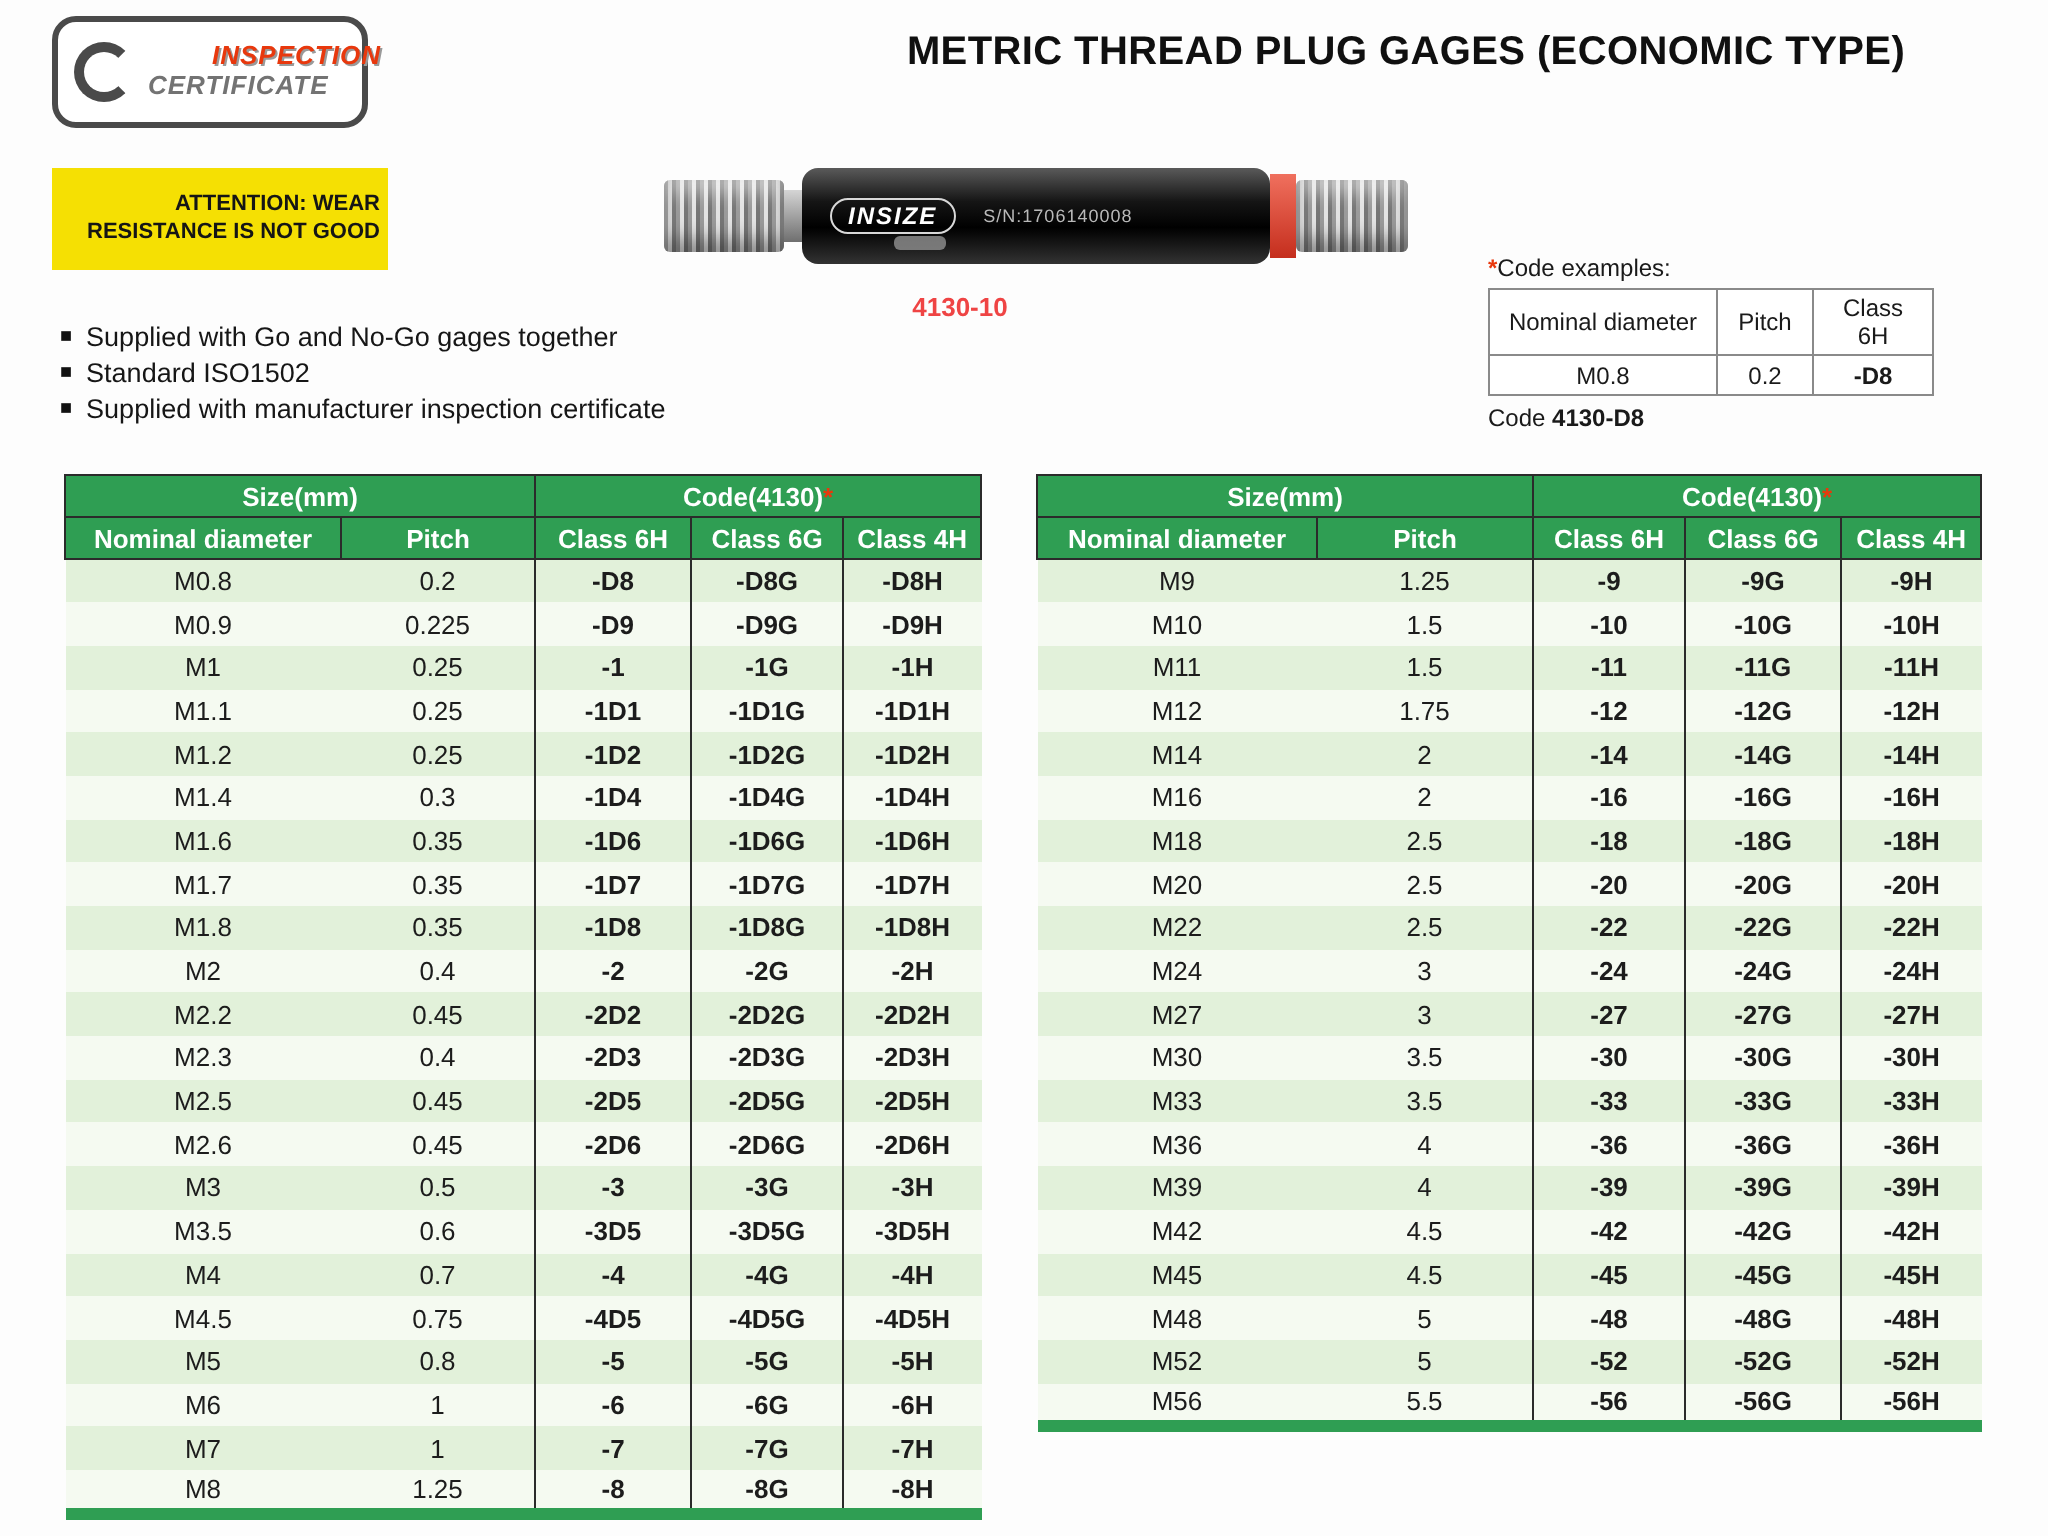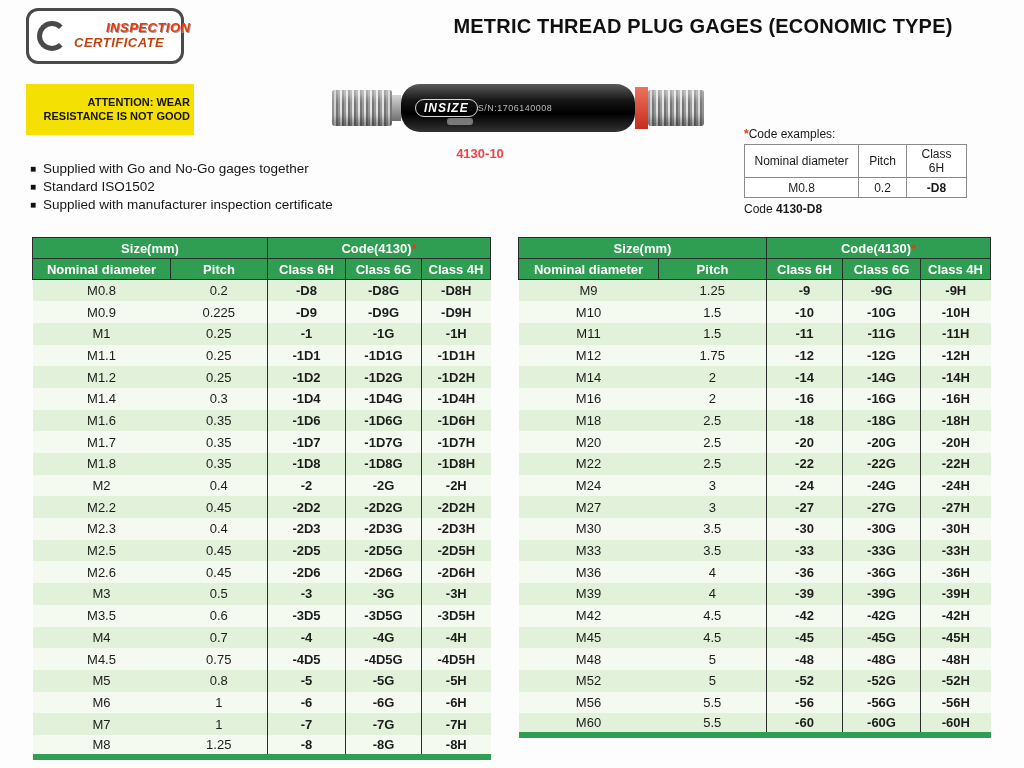--- a/index.html
+++ b/index.html
@@ -10,44 +10,44 @@
 
   
   .cert-logo { position:absolute; left:26px; top:8px; width:158px; height:56px;
     border:3px solid #4a4a4a; border-radius:12px; background:#fff;
     display:flex; align-items:center; gap:7px; padding:4px 8px; }
   .cert-icon { width:30px; height:30px; border:5px solid #4a4a4a; border-radius:50%;
     border-right-color:transparent; flex:0 0 auto; }
   .cert-text { font-style:italic; font-weight:bold; font-size:13px; line-height:1.15;
     letter-spacing:0.5px; }
   .cert-line1 { color:#e8380d; text-shadow:1px 1px 0 #9a9a9a;margin-left:32px; }
-  .cert-line2 { color:#c2410c; }
+  .cert-line2 { color:#737373; }
 
   
   .page-title { position:absolute; left:400px; top:15px; width:606px; text-align:center;
     font-size:20px; font-weight:bold; color:#101010; letter-spacing:0.2px; }
 
   
   .warning { position:absolute; left:26px; top:84px; width:168px; padding:11px 4px;
     background:#f5e003; text-align:right; font-weight:bold; font-size:11px;
     color:#151515; line-height:1.3; }
 
   
   .gauge { position:absolute; left:332px; top:78px; width:372px; height:60px;
     display:flex; align-items:center; }
   .thread { height:36px;
     background:repeating-linear-gradient(90deg,#9a9a9a 0 2px,#e3e3e3 2px 4px,#767676 4px 6px);
     box-shadow:inset 0 -7px 9px rgba(0,0,0,.35), inset 0 7px 9px rgba(255,255,255,.45);
     border-radius:3px; flex:0 0 auto; }
   .thread-left  { width:60px; }
   .thread-right { width:56px; }
   .neck { width:9px; height:26px; background:linear-gradient(#d5d5d5,#6f6f6f); flex:0 0 auto; }
-  .gauge-body { flex:1 1 auto; height:48px; border-radius:19px; position:relative;
+  .gauge-body { flex:1 1 auto; height:48px; border-radius:8px; position:relative;
     background:linear-gradient(#5a5a5a,#151515 35%,#000 62%,#333);
-    display:flex; align-items:center; gap:0; padding:0 14px; }
+    display:flex; align-items:center; gap:14px; padding:0 14px; }
   .brand-capsule { border:1px solid #d8d8d8; border-radius:9px; padding:1px 8px;
     color:#ffffff; font-weight:bold; font-style:italic; font-size:12px; letter-spacing:1px; }
   .serial { color:#b9b9b9; font-size:9px; letter-spacing:0.5px; }
   .slot { position:absolute; left:46px; bottom:7px; width:26px; height:7px;
     background:#8a8a8a; border-radius:3px; opacity:.85; }
   .red-band { width:13px; height:42px; flex:0 0 auto;
     background:linear-gradient(#f0705e,#c52e1d); }
   .model-caption { position:absolute; left:380px; top:146px; width:200px;
     text-align:center; font-weight:bold; font-size:13px; color:#ef4444; }
 
@@ -485,23 +485,16 @@
           <td>-52G</td>
           <td>-52H</td>
         </tr>
         <tr>
           <td>M56</td>
           <td>5.5</td>
           <td>-56</td>
           <td>-56G</td>
           <td>-56H</td>
         </tr>
-        <tr>
-          <td>M60</td>
-          <td>5.5</td>
-          <td>-60</td>
-          <td>-60G</td>
-          <td>-60H</td>
-        </tr>
       </tbody>
   </table>
 
 </div>
 
 </body></html>

